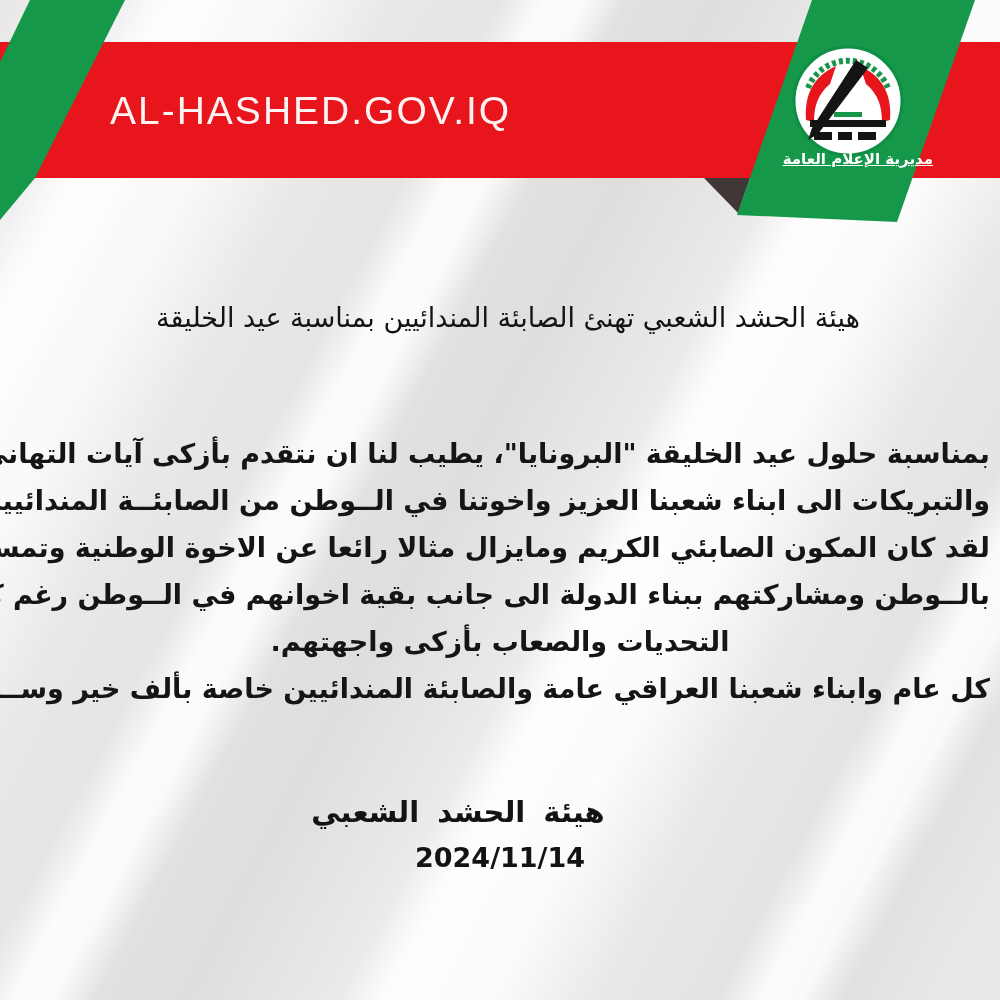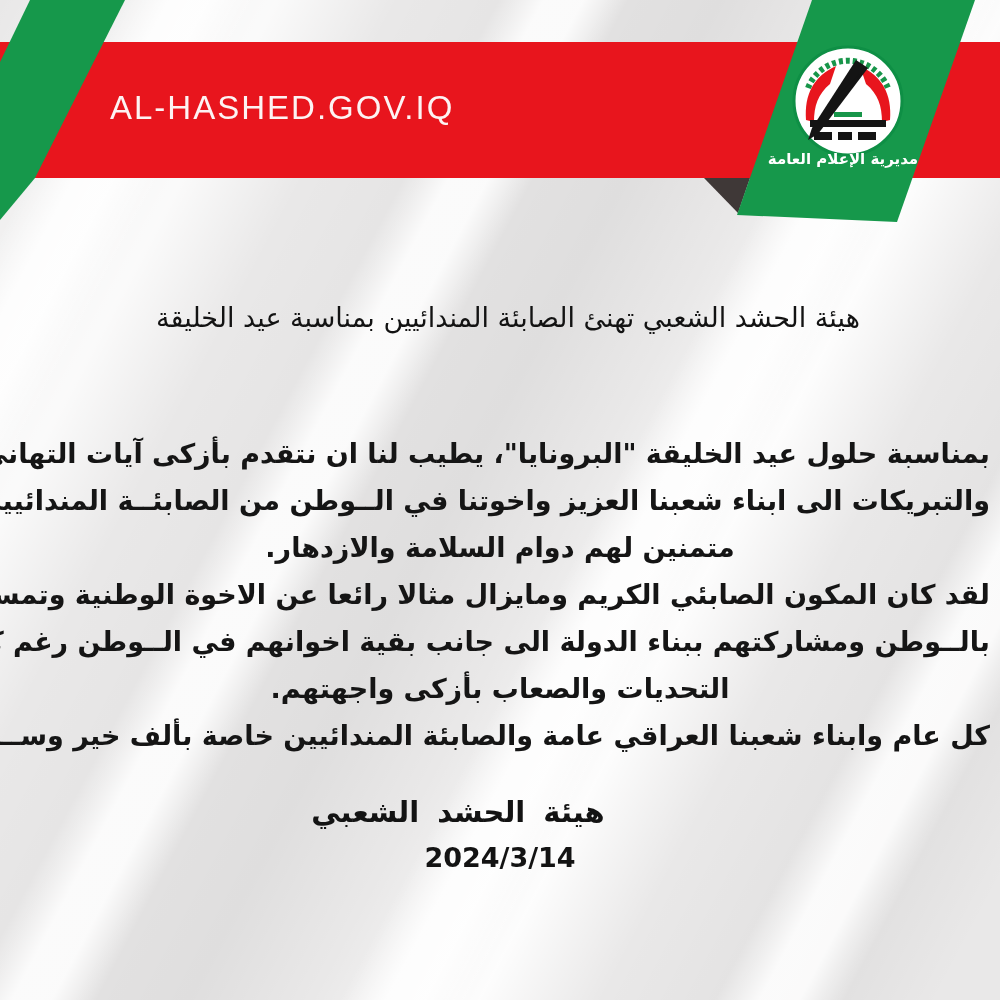--- a/index.html
+++ b/index.html
@@ -21,42 +21,42 @@
   }
 
   
   .red-band{
     position:absolute;left:0;top:42px;width:1000px;height:136px;
     background:#e8151d;z-index:1;
   }
   .site-url{
     position:absolute;left:110px;top:47px;
     color:#fdf3f3;font-family:"Liberation Sans",sans-serif;
-    font-size:33px;font-weight:400;letter-spacing:2px;white-space:nowrap;
+    font-size:39px;font-weight:400;letter-spacing:2px;white-space:nowrap;
   }
   .green-stripe-left{
     position:absolute;left:0;top:0;width:130px;height:226px;
     background:#16984b;z-index:2;
     clip-path:polygon(30px 0,125px 0,35px 178px,0 220px,0 62px);
   }
   .green-para-right{
     position:absolute;left:730px;top:0;width:250px;height:226px;
     background:#16984b;z-index:2;
     clip-path:polygon(82px 0,245px 0,167px 222px,7px 215px);
   }
   .dark-fold{
     position:absolute;left:700px;top:178px;width:55px;height:37px;
     background:#3f3837;z-index:2;
     clip-path:polygon(4px 0,50px 0,38px 35px);
   }
   .logo-svg{position:absolute;left:778px;top:40px;z-index:3;}
   .logo-caption{
     position:absolute;left:753px;top:150px;width:180px;z-index:3;
-    text-align:center;color:#ffffff;font-weight:bold;font-size:15px;
-    direction:rtl;white-space:nowrap;
+    color:#ffffff;font-weight:bold;font-size:15px;
+    direction:rtl;white-space:nowrap;text-decoration:underline;
   }
 
   
   .heading{
     position:absolute;left:0;top:294px;width:1000px;margin:8px;
     text-align:center;direction:rtl;
     font-size:27px;font-weight:normal;color:#131313;white-space:nowrap;
   }
   .body-block{
     position:absolute;left:10px;top:430px;width:980px;
@@ -103,23 +103,22 @@
     <rect x="80" y="92" width="18" height="8" fill="#141414"></rect>
     <rect x="56" y="72" width="28" height="5" fill="#179549"></rect>
   </svg>
   <div class="logo-caption">مديرية الإعلام العامة</div>
 
   <h1 class="heading">هيئة الحشد الشعبي تهنئ الصابئة المندائيين بمناسبة عيد الخليقة</h1>
 
   <div class="body-block">
     <div class="body-line">بمناسبة حلول عيد الخليقة "البرونايا"، يطيب لنا ان نتقدم بأزكى آيات التهاني</div>
     <div class="body-line">والتبريكات الى ابناء شعبنا العزيز واخوتنا في الــوطن من الصابئــة المندائيين،</div>
-    <div class="body-line">متمنين لهم دوام السلامة والازدهار.</div>
     <div class="body-line">لقد كان المكون الصابئي الكريم ومايزال مثالا رائعا عن الاخوة الوطنية وتمسكهم</div>
     <div class="body-line">بالــوطن ومشاركتهم ببناء الدولة الى جانب بقية اخوانهم في الــوطن رغم كل</div>
     <div class="body-line">التحديات والصعاب بأزكى واجهتهم.</div>
     <div class="body-line">كل عام وابناء شعبنا العراقي عامة والصابئة المندائيين خاصة بألف خير وســلام</div>
   </div>
 
   <div class="signature">هيئة الحشد الشعبي</div>
-  <div class="date">2024/3/14</div>
+  <div class="date">2024/11/14</div>
 
 </div>
 
 </body></html>

